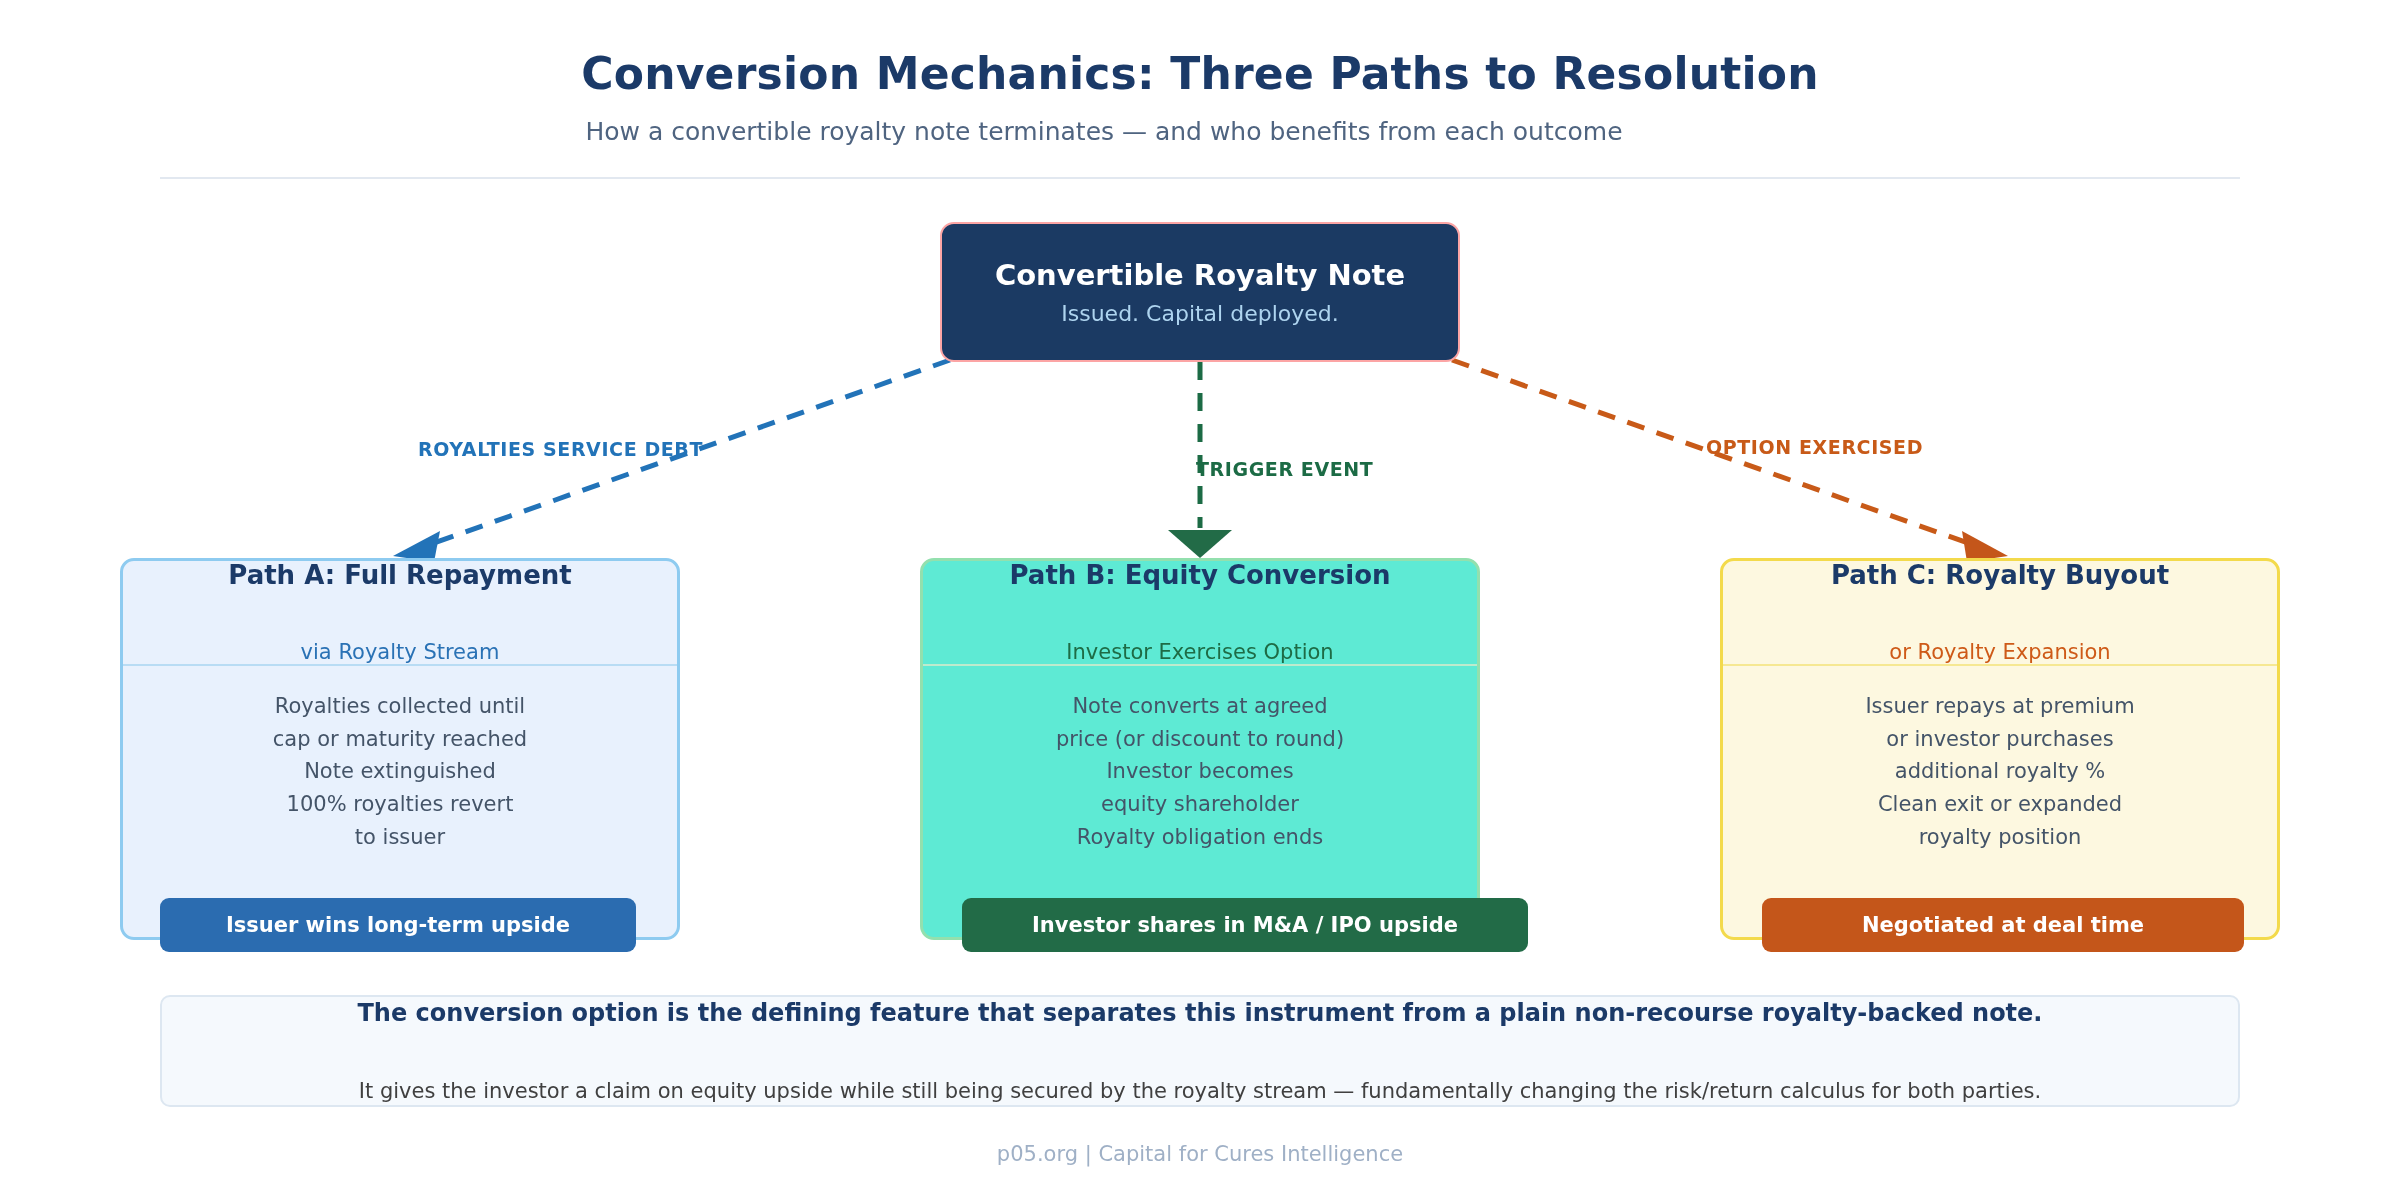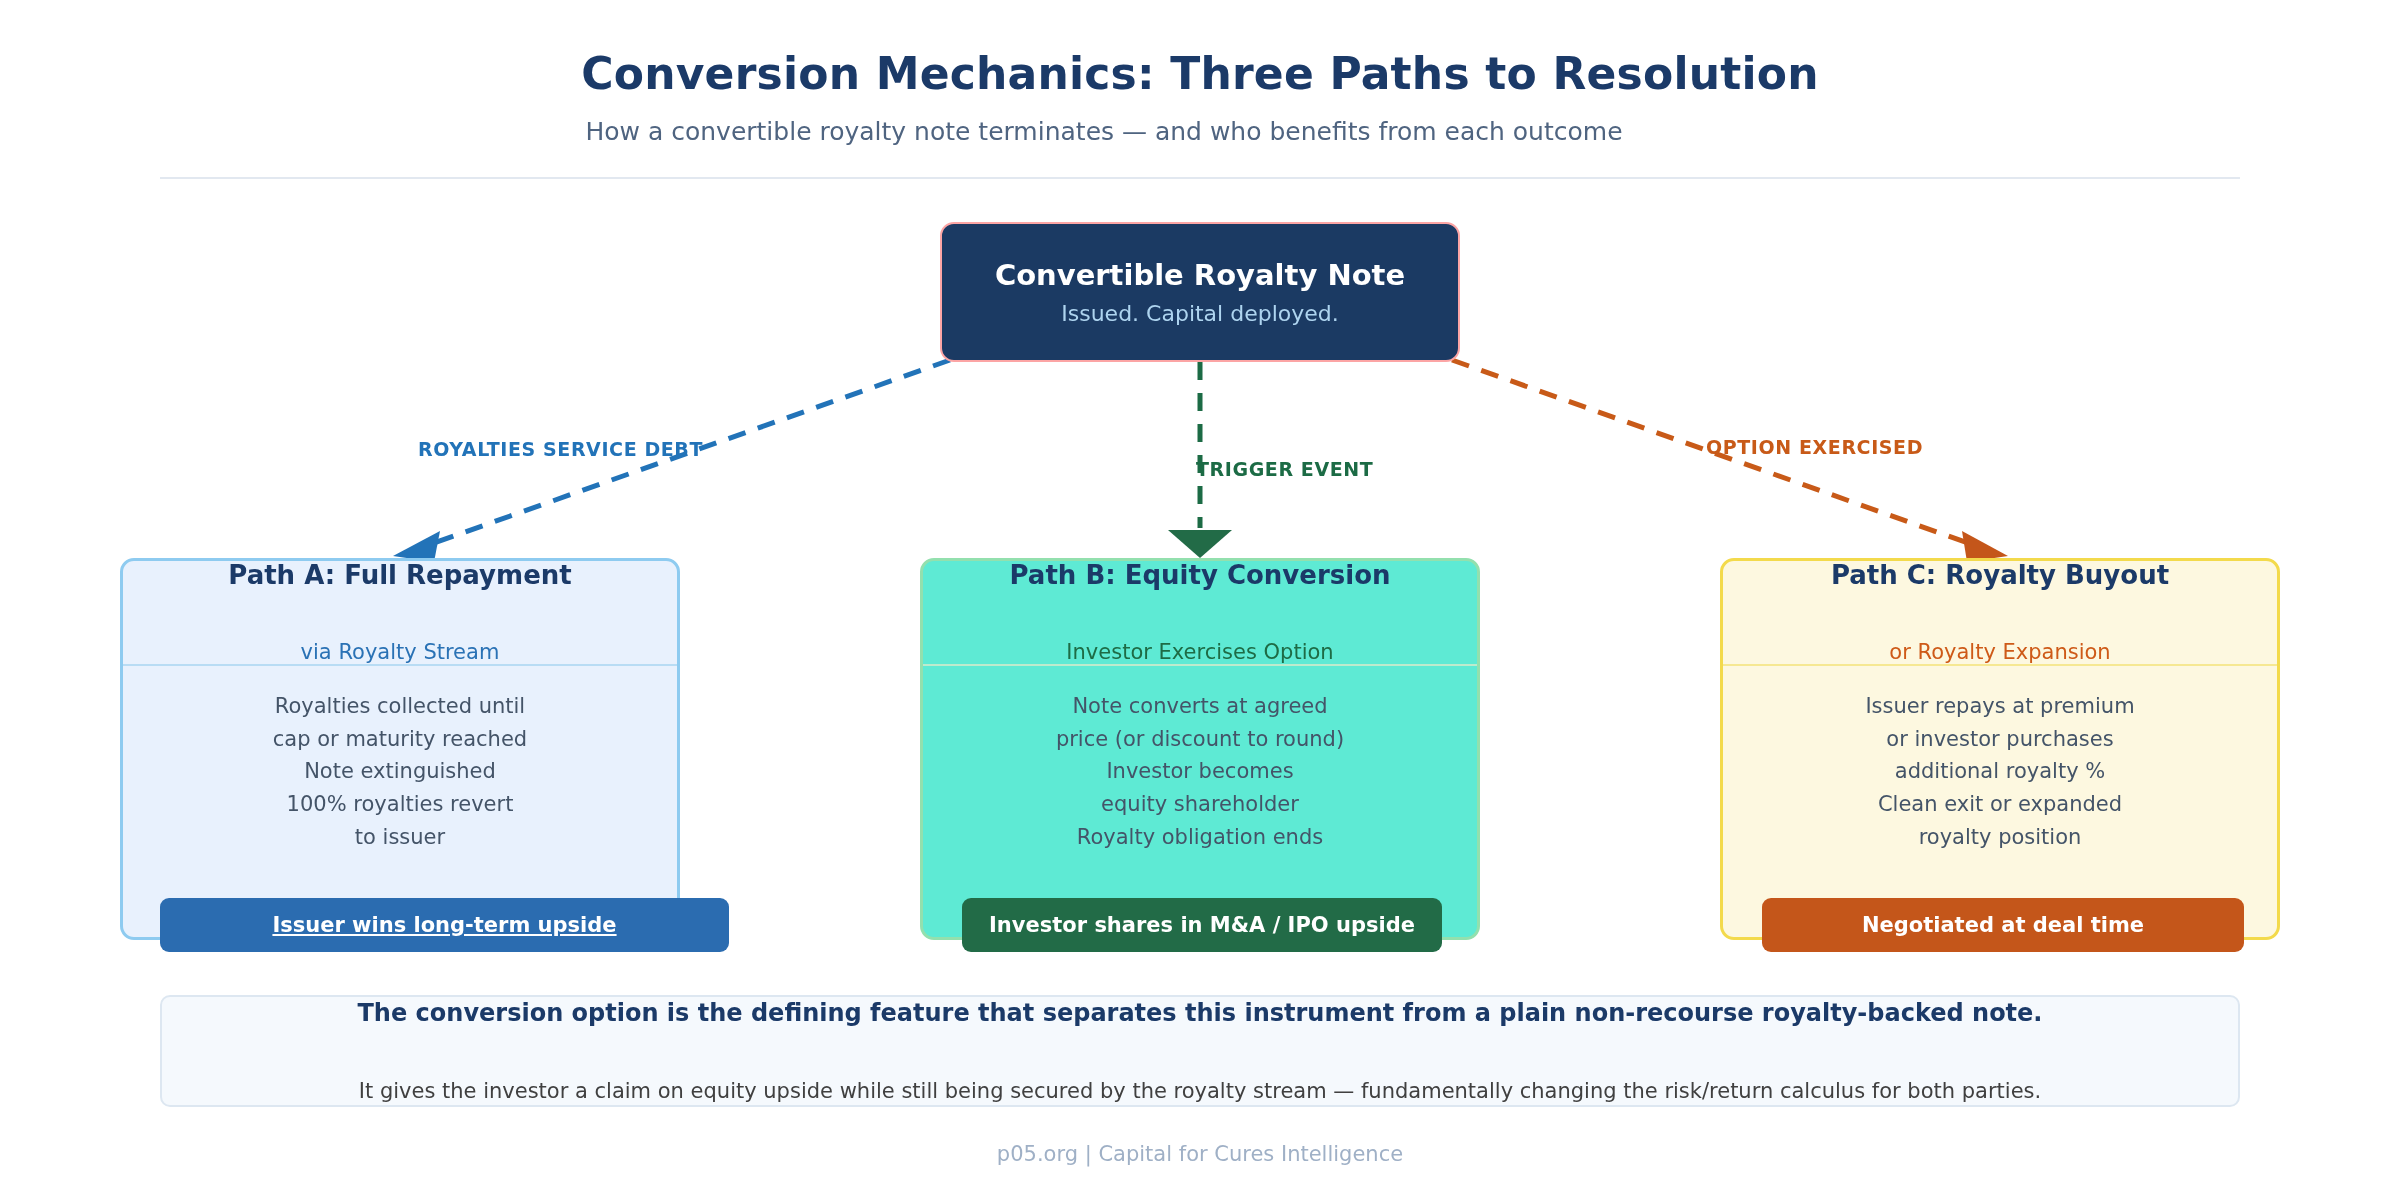--- a/index.html
+++ b/index.html
@@ -174,22 +174,22 @@
     display: flex;
     align-items: center;
     justify-content: center;
     color: #ffffff;
     font-size: 21px;
     font-weight: bold;
     white-space: nowrap;
     padding: 0 22px;
     box-sizing: border-box;
   }
-  #badge-a { left: 160px;  width: 569px; background: #2b6cb0; text-decoration: underline; }
-  #badge-b { left: 962px;  width: 480px; background: #226b47; }
+  #badge-a { left: 160px;  width: 476px; background: #2b6cb0; }
+  #badge-b { left: 962px;  width: 566px; background: #226b47; }
   #badge-c { left: 1762px; width: 482px; background: #c4561a; }
 
   
   #callout {
     position: absolute;
     left: 160px;
     top: 995px;
     width: 2080px;
     height: 112px;
     box-sizing: border-box;

